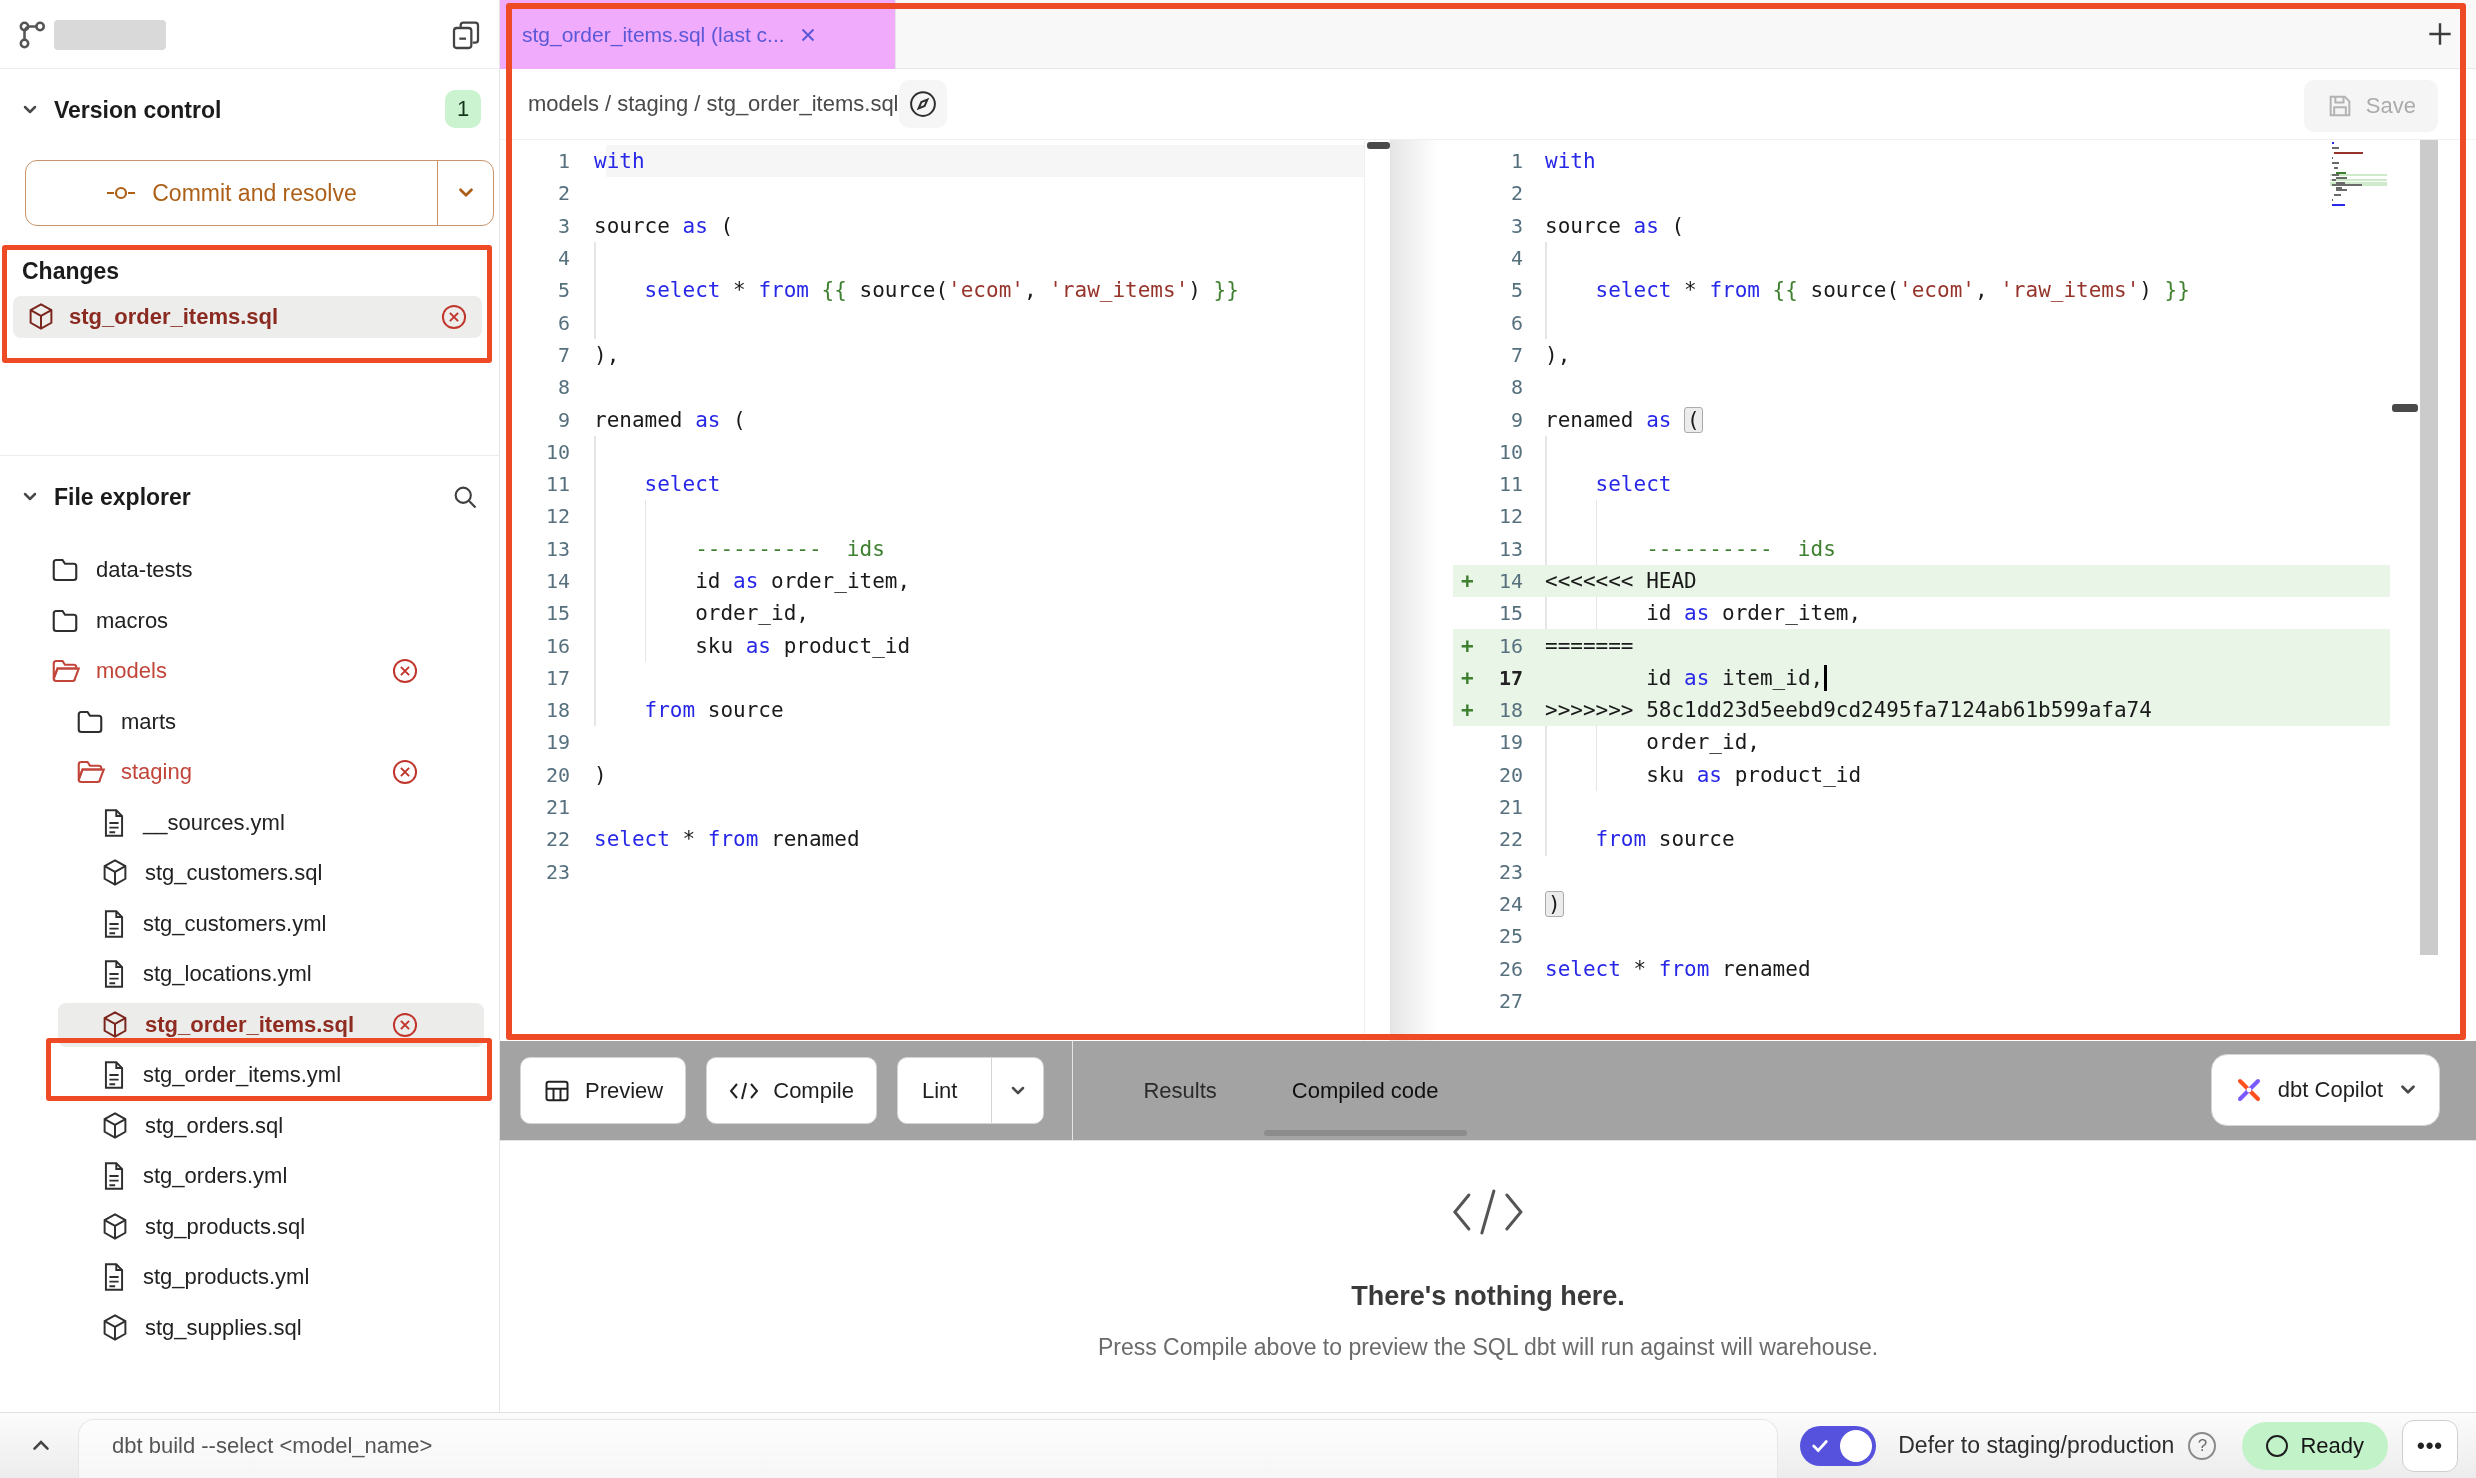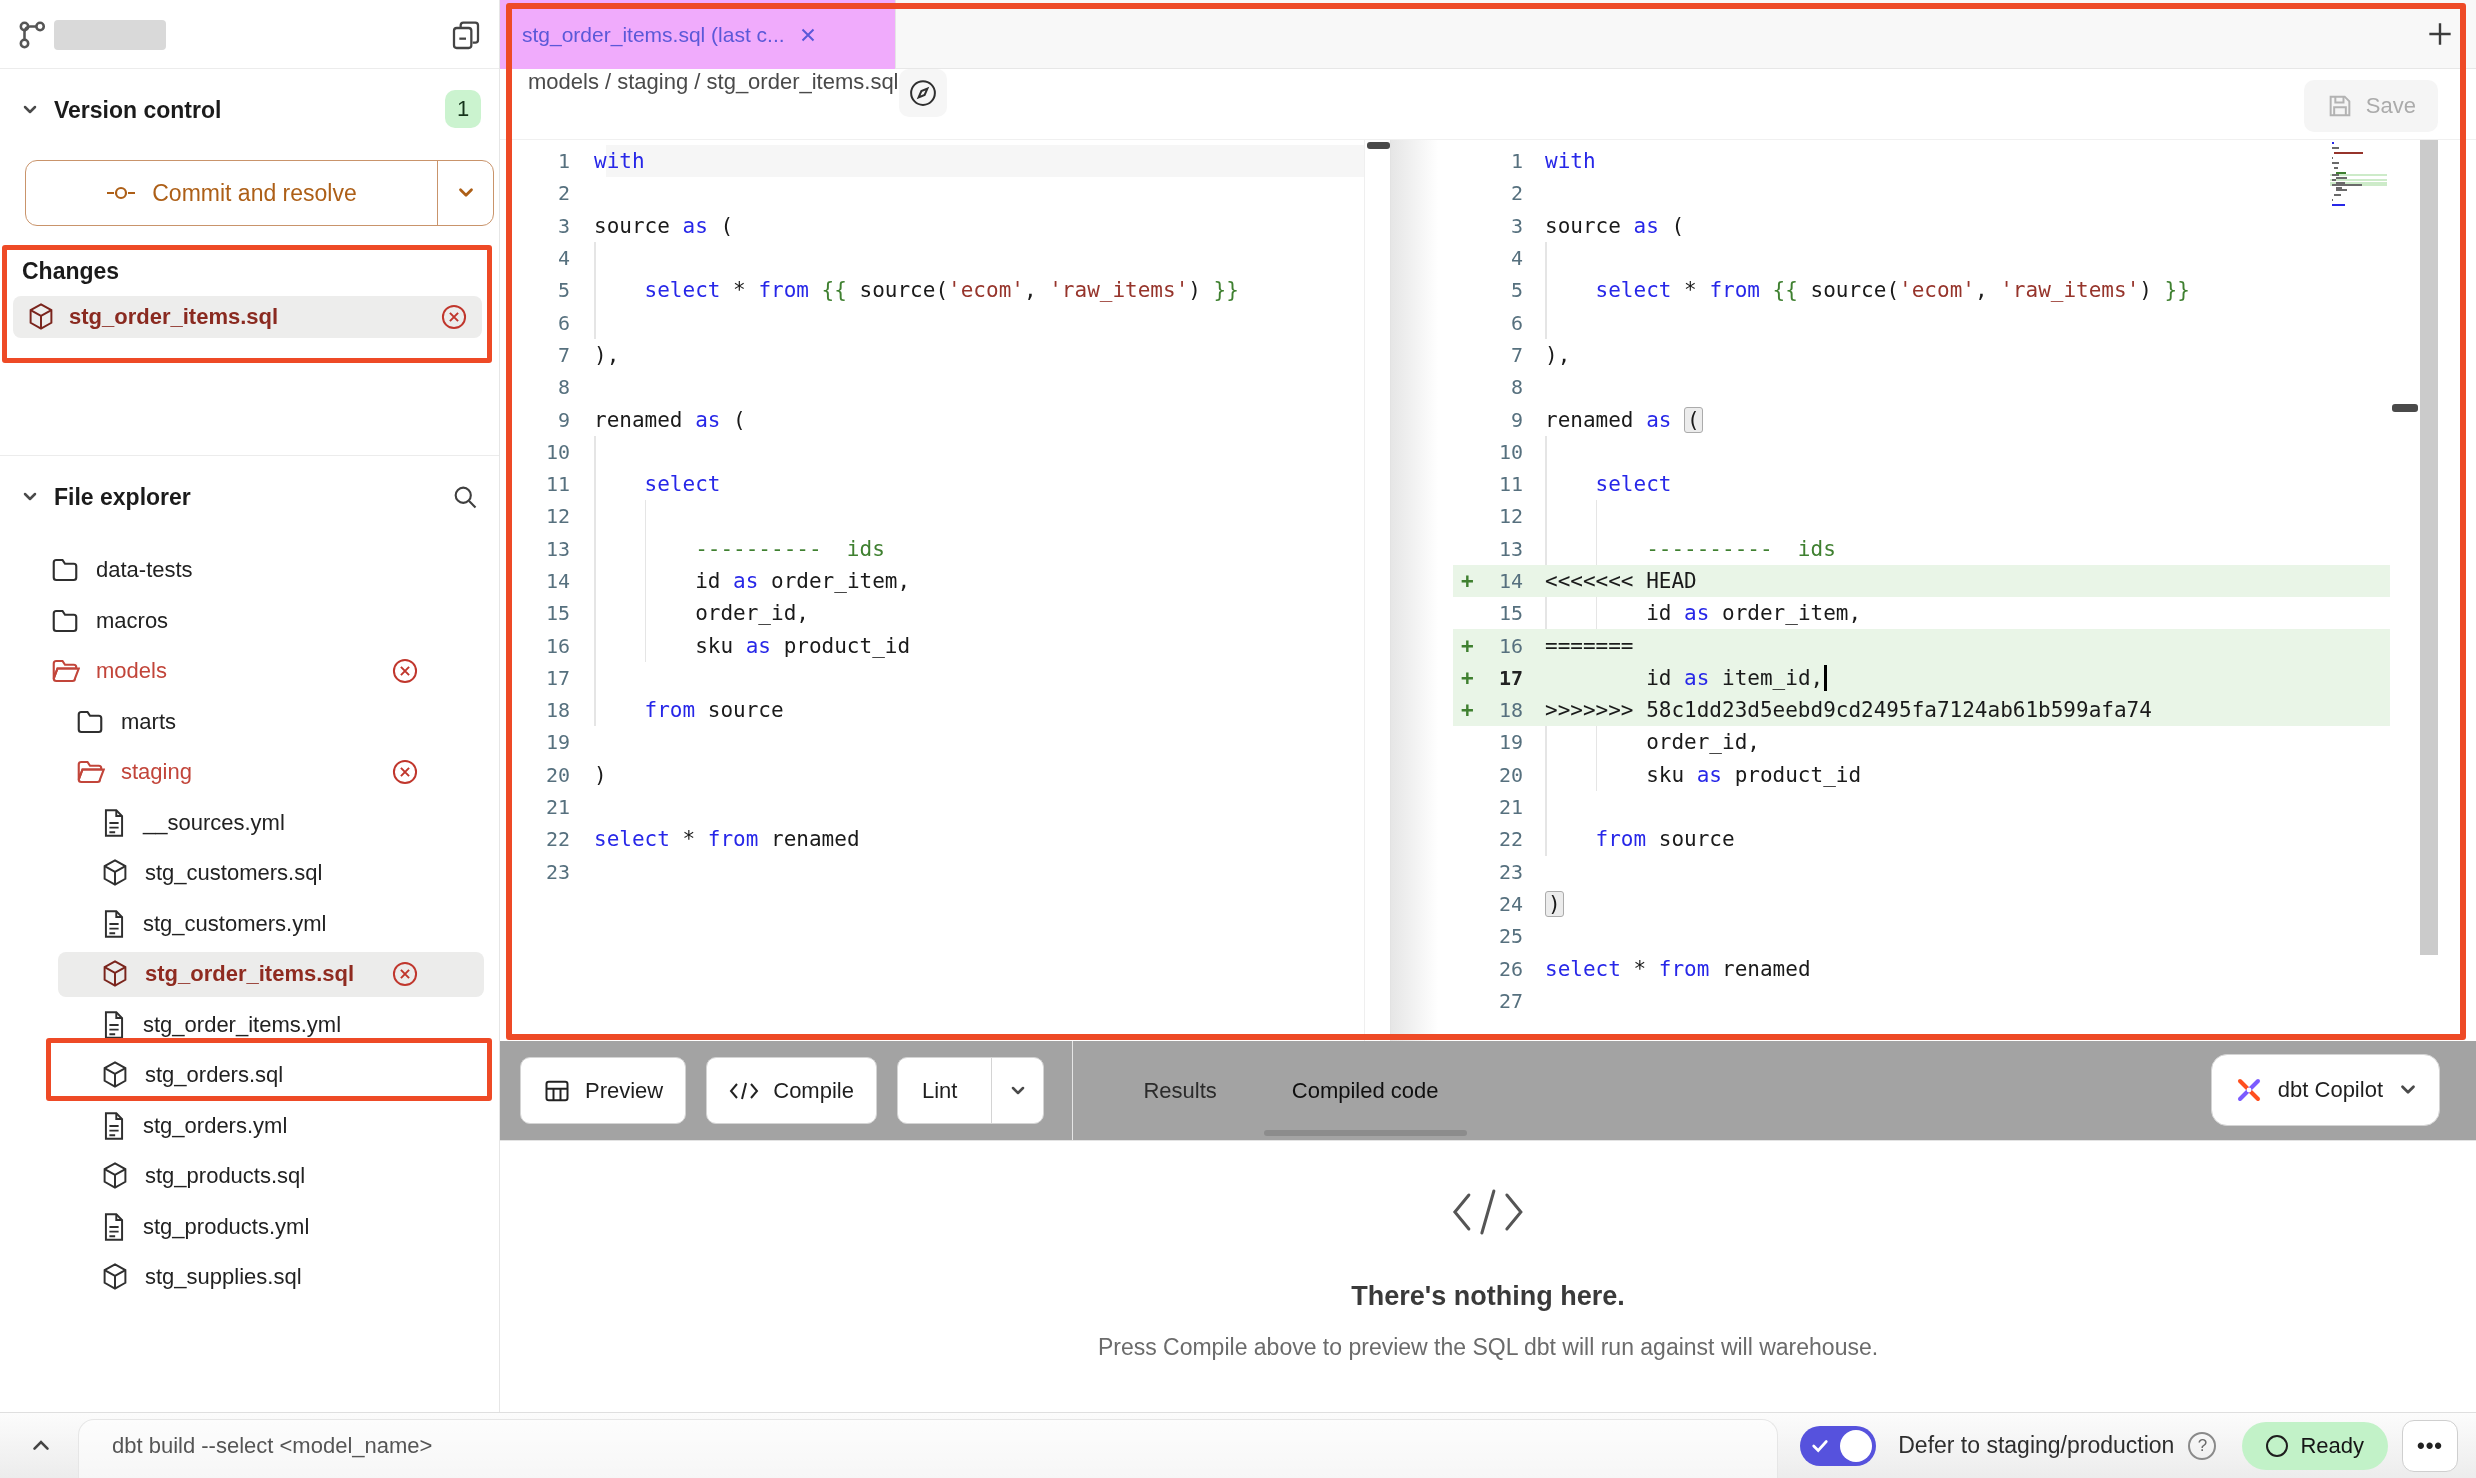--- a/index.html
+++ b/index.html
@@ -52,21 +52,21 @@
   .annot-file { left:46px; top:1038px; width:446px; height:63px; }
   .annot-editor { left:506px; top:3px; width:1960px; height:1037px; border-width:6px; }
 
   
   .main { position:absolute; left:500px; top:0; width:1976px; height:1412px; background:#fff; }
   .tabbar { position:relative; height:69px; background:#F8F8F8; border-bottom:1px solid #E7E7E7; display:flex; }
   .tab-active { width:396px; height:69px; background:#f0abfc; border-right:1px solid #E5E5E5;
     display:flex; align-items:center; padding:0 22px; gap:12px; cursor:pointer; }
   .tab-title { font-size:21px; color:var(--c-accent-purple,#5B58D8); white-space:nowrap; overflow:hidden; }
   .newtab { position:absolute; right:20px; top:50%; transform:translateY(-50%); display:flex; cursor:pointer; }
-  .crumb-row { position:relative; height:71px; display:flex; align-items:flex-start; padding-left:28px; gap:0;
+  .crumb-row { position:relative; height:71px; display:flex; align-items:center; padding-left:28px; gap:0;
     border-bottom:1px solid #F0F0F0; background:#fff; }
   .crumb { font-size:22px; color:#4A4A4A; }
   .lineage-btn { width:48px; height:48px; background:#F6F6F6; border-radius:10px;
     display:flex; align-items:center; justify-content:center; cursor:pointer; }
   .save-btn { position:absolute; right:38px; top:11px; height:52px; padding:0 22px;
     background:#F5F5F5; border-radius:10px; display:flex; align-items:center; gap:12px; }
   .save-label { font-size:22px; color:#ABABAB; }
 
   
   .editor { position:relative; height:901px; background:#fff; overflow:hidden;
@@ -304,20 +304,29 @@
         </div>
         <div class="frow">
           <span class="ficon" style="margin-left:101px">
             <svg width="26" height="30" viewBox="0 0 22 26" fill="none" stroke="#2F2F2F" stroke-width="1.7">
               <path d="M4 2h9l5 5v17H4z"></path>
               <path d="M13 2v5h5M7 13h8M7 17h8M7 21h5"></path>
             </svg>
           </span>
           <span class="flabel">stg_customers.yml</span>
         </div>
+        <div class="frow">
+          <span class="ficon" style="margin-left:101px">
+            <svg width="26" height="30" viewBox="0 0 22 26" fill="none" stroke="#2F2F2F" stroke-width="1.7">
+              <path d="M4 2h9l5 5v17H4z"></path>
+              <path d="M13 2v5h5M7 13h8M7 17h8M7 21h5"></path>
+            </svg>
+          </span>
+          <span class="flabel">stg_locations.yml</span>
+        </div>
         <div class="frow mod sel">
           <span class="rowbg"></span>
           <span class="ficon" style="margin-left:101px">
             <svg width="28" height="30" viewBox="0 0 24 26" fill="none" stroke="#7A241C" stroke-width="1.7">
               <path d="M12 2l9 5v11l-9 5-9-5V7z"></path>
               <path d="M3 7l9 5 9-5M12 12v11"></path>
             </svg>
           </span>
           <span class="flabel">stg_order_items.sql</span>
           <span class="xmark">

